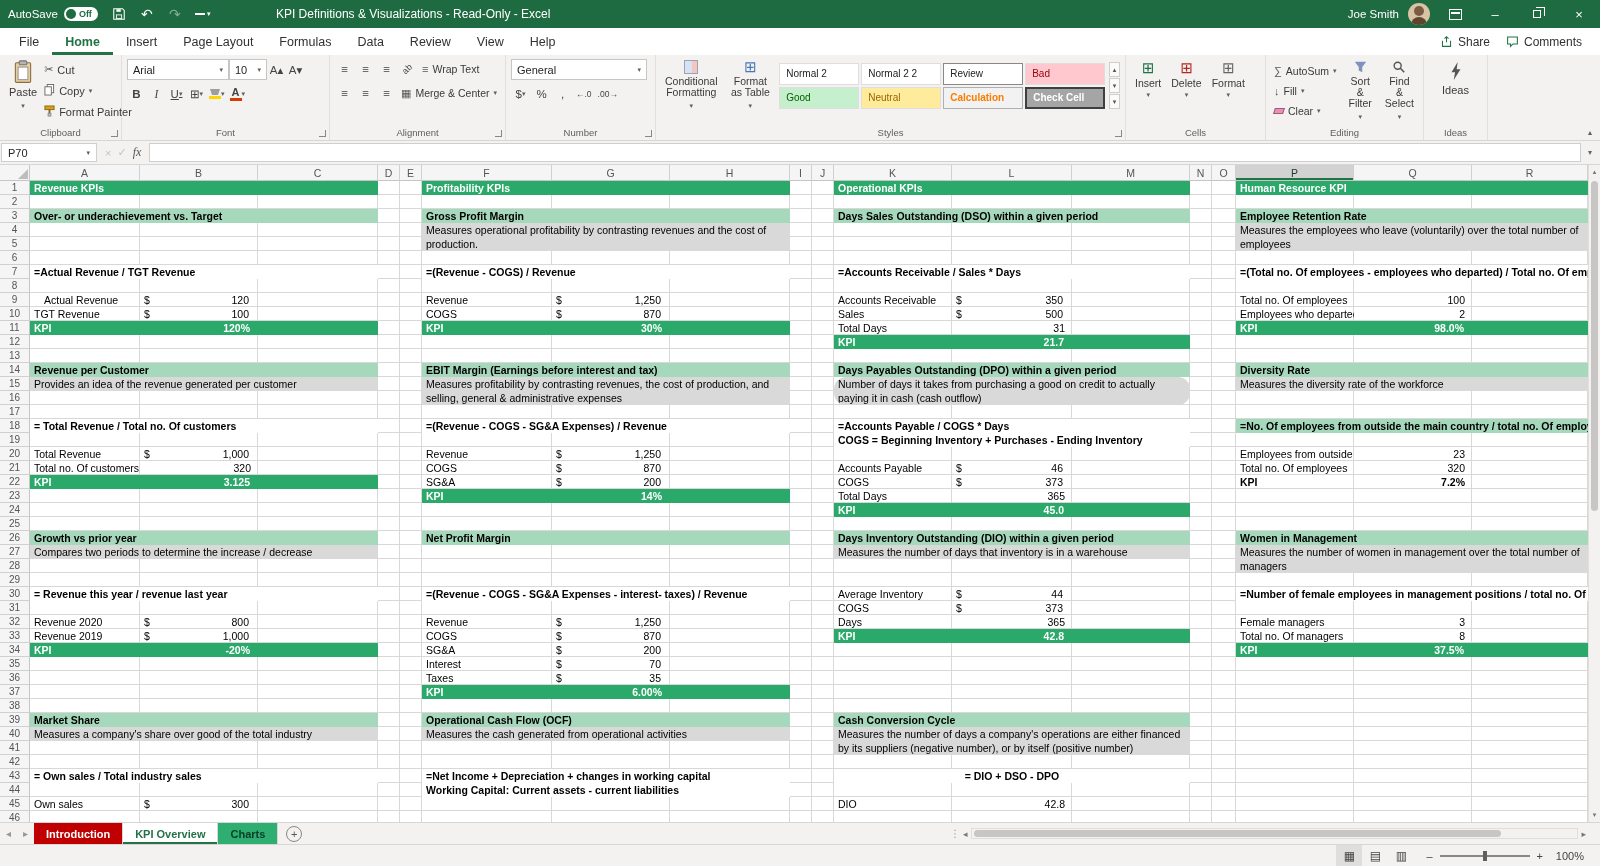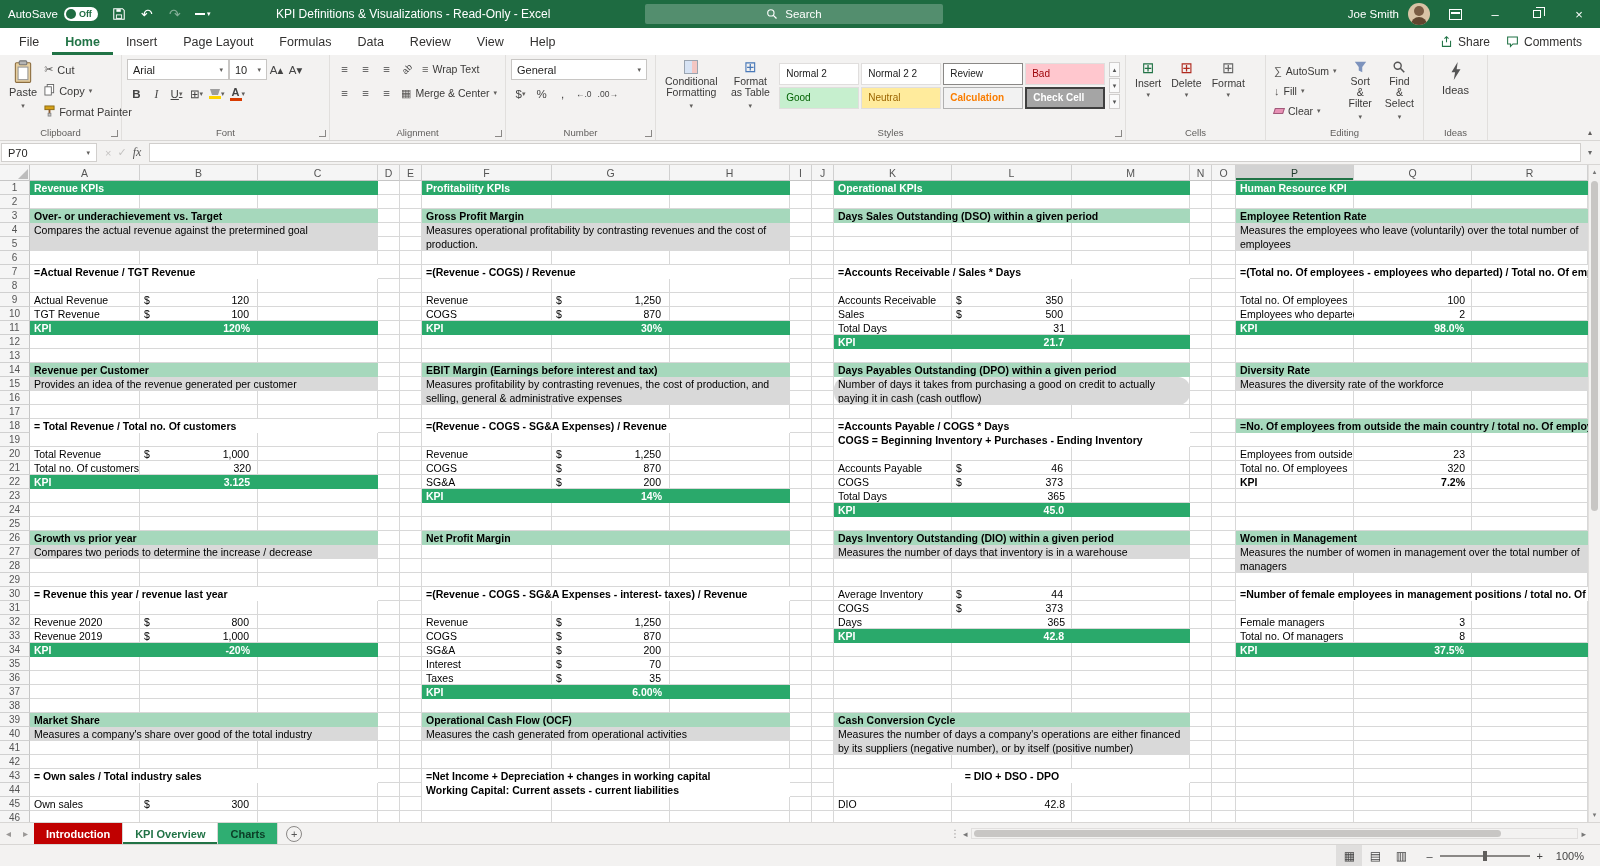--- a/index.html
+++ b/index.html
@@ -177,27 +177,20 @@
       </span>
     <span class="tb-btn dim">
         <span>↷</span>
       </span>
     <span class="tb-btn">
         <span class="qat-bar"></span>
         <span class="qat-caret">▾</span>
       </span>
   </div>
   <div class="tb-title">KPI Definitions &amp; Visualizations - Read-Only - Excel</div>
-  <div class="tb-search">
-    <svg width="12" height="12" viewBox="0 0 16 16">
-        <circle cx="6.5" cy="6.5" r="4.2" fill="none" stroke="#fff" stroke-width="1.5"></circle>
-        <path d="M9.8 9.8 L14 14" stroke="#fff" stroke-width="1.7"></path>
-      </svg>
-    <span>Search</span>
-  </div>
   <div class="tb-right">
     <span class="tb-user">Joe Smith</span>
     <span class="tb-avatar"></span>
     <span class="tb-btn" style="margin-right:6px;">
         <span class="rdo-box"></span>
       </span>
     <span class="tb-win">
         <span>–</span>
       </span>
     <span class="tb-win">
@@ -1399,23 +1392,22 @@
       <div class="g-cell" style="grid-area: 47 / 12;"></div>
       <div class="g-cell" style="grid-area: 47 / 13;"></div>
       <div class="g-cell" style="grid-area: 47 / 14;"></div>
       <div class="g-cell" style="grid-area: 47 / 15;"></div>
       <div class="g-cell" style="grid-area: 47 / 16;"></div>
       <div class="g-cell" style="grid-area: 47 / 17;"></div>
       <div class="g-cell" style="grid-area: 47 / 18;"></div>
       <div class="g-cell" style="grid-area: 47 / 19;"></div>
       <div class="cell s-h" style="grid-area: 2 / 2 / auto / span 3;">Revenue KPIs</div>
       <div class="cell s-s" style="grid-area: 4 / 2 / auto / span 3;">Over- or underachievement vs. Target</div>
-      <div class="cell s-d" style="grid-area: 5 / 2 / span 2 / span 3;">Compares the actual revenue against the pretermined goal</div>
       <div class="cell s-f" style="grid-area: 8 / 2 / auto / span 3;">=Actual Revenue / TGT Revenue</div>
-      <div class="cell s-n" style="grid-area: 10 / 2;">Actual Revenue</div>
+      <div class="cell s-n" style="grid-area: 10 / 2; margin-left: 10px;">Actual Revenue</div>
       <div class="cell s-cur" style="grid-area: 10 / 3;">
         <span>$</span>
         <span>120</span>
       </div>
       <div class="cell s-n" style="grid-area: 11 / 2;">TGT Revenue</div>
       <div class="cell s-cur" style="grid-area: 11 / 3;">
         <span>$</span>
         <span>100</span>
       </div>
       <div class="cell s-k" style="grid-area: 12 / 2;">KPI</div>

